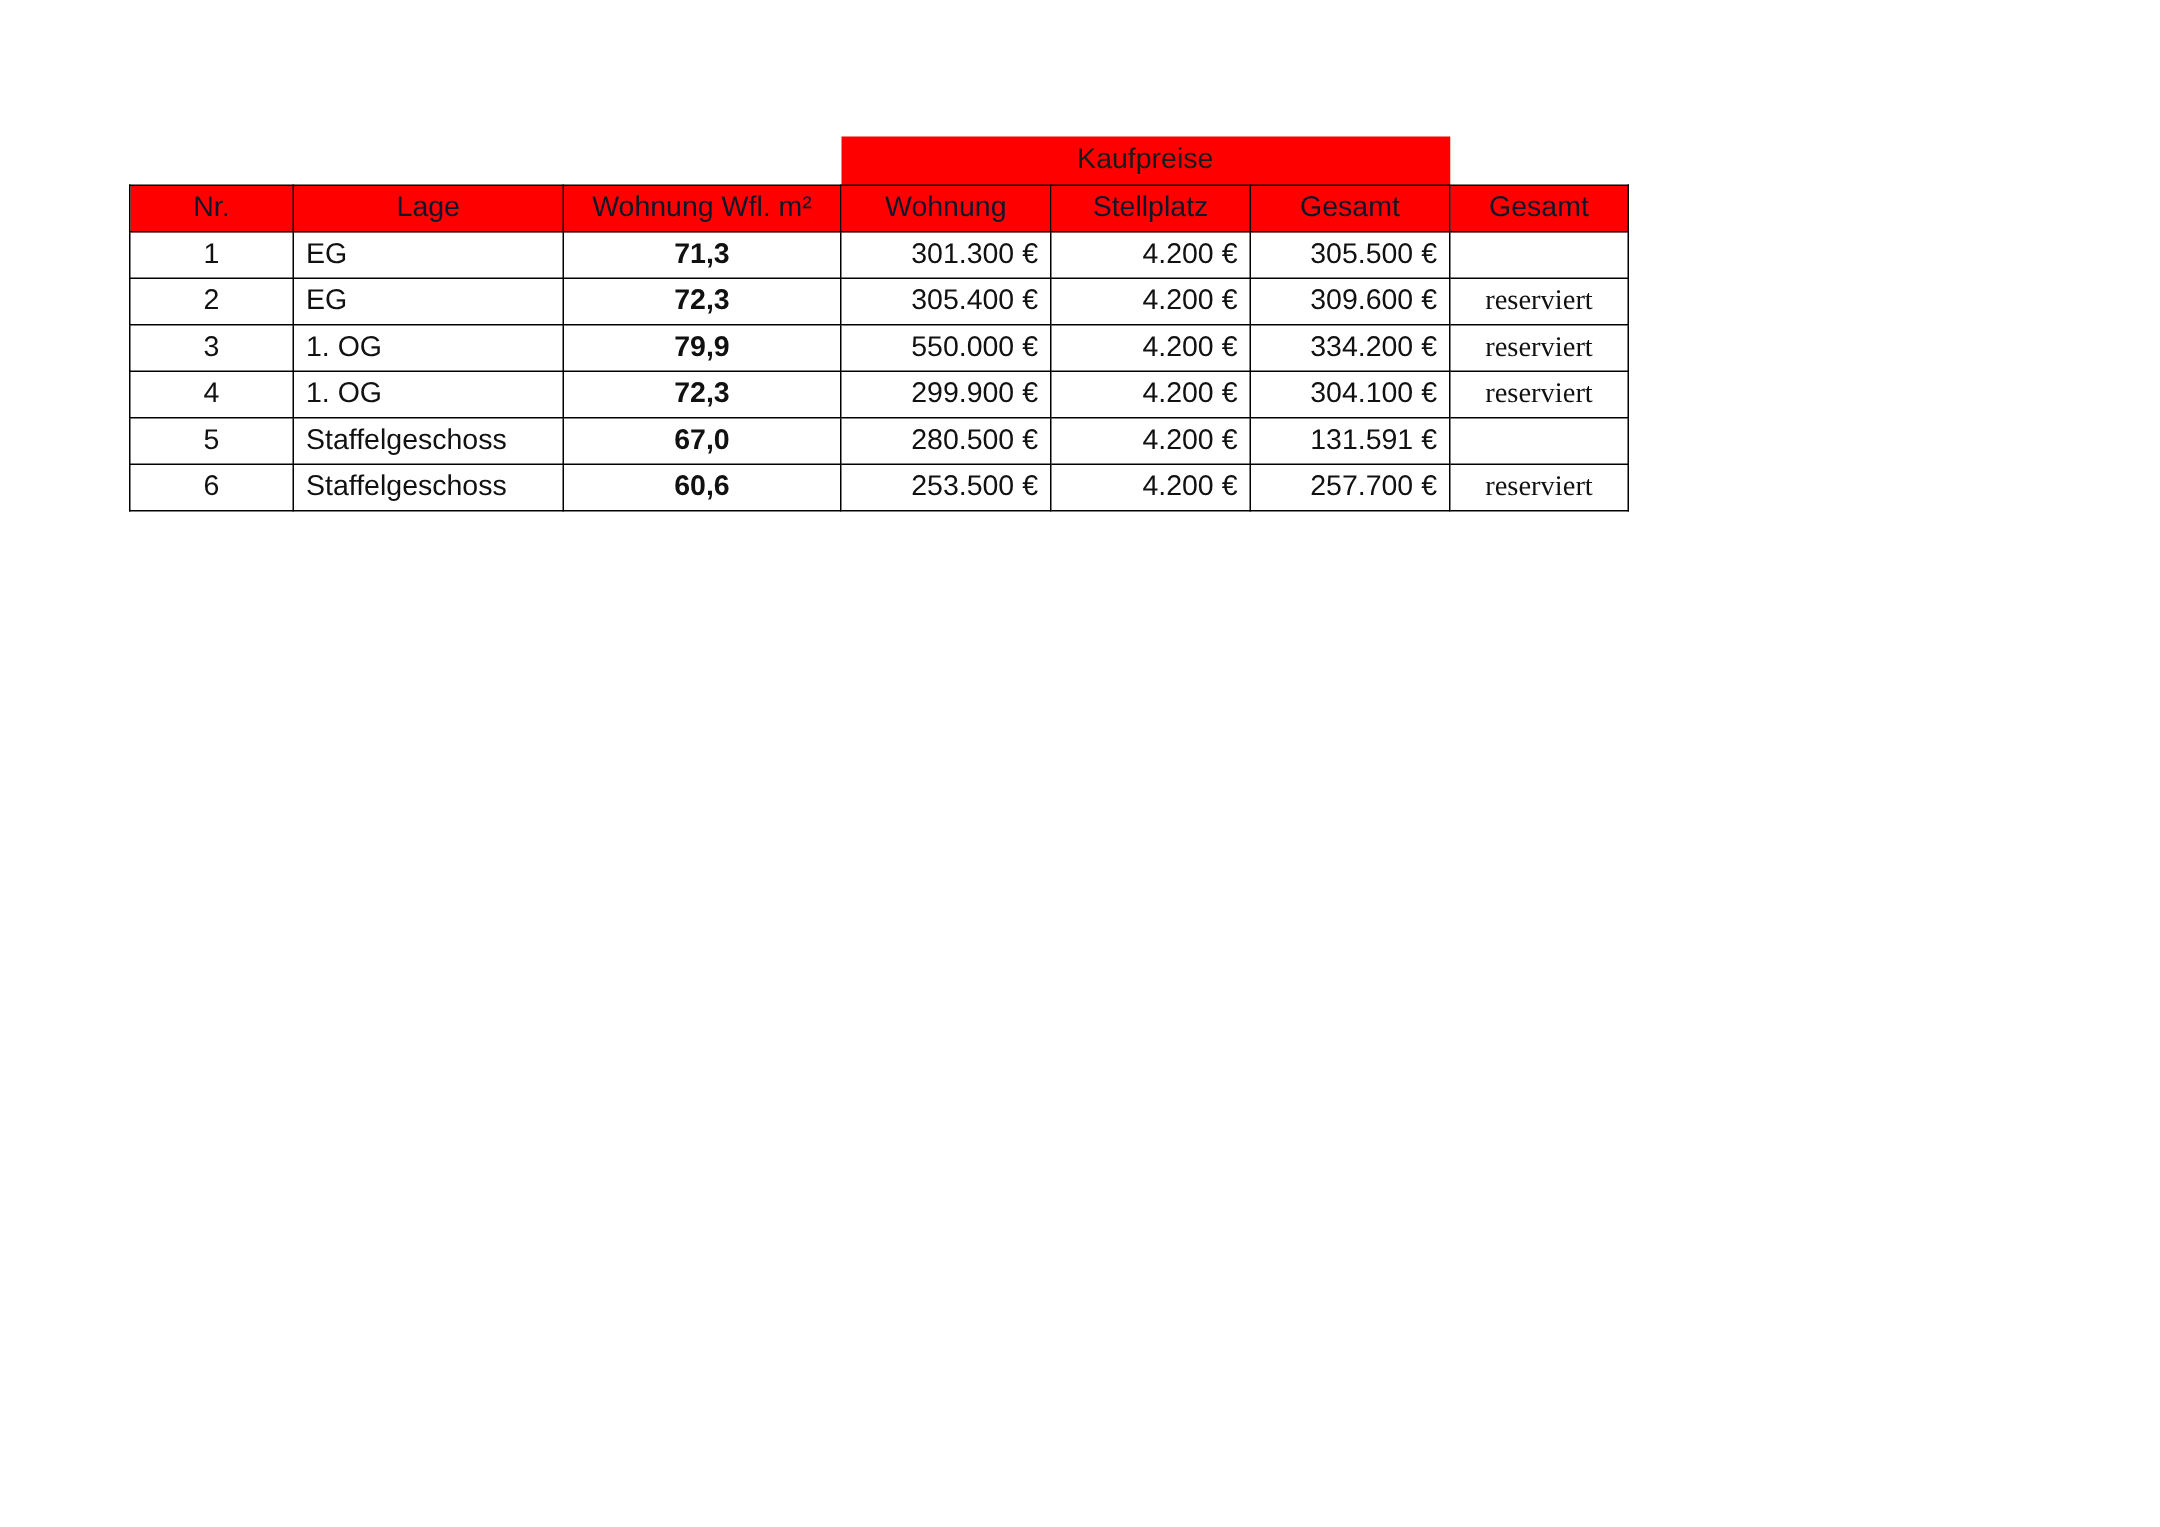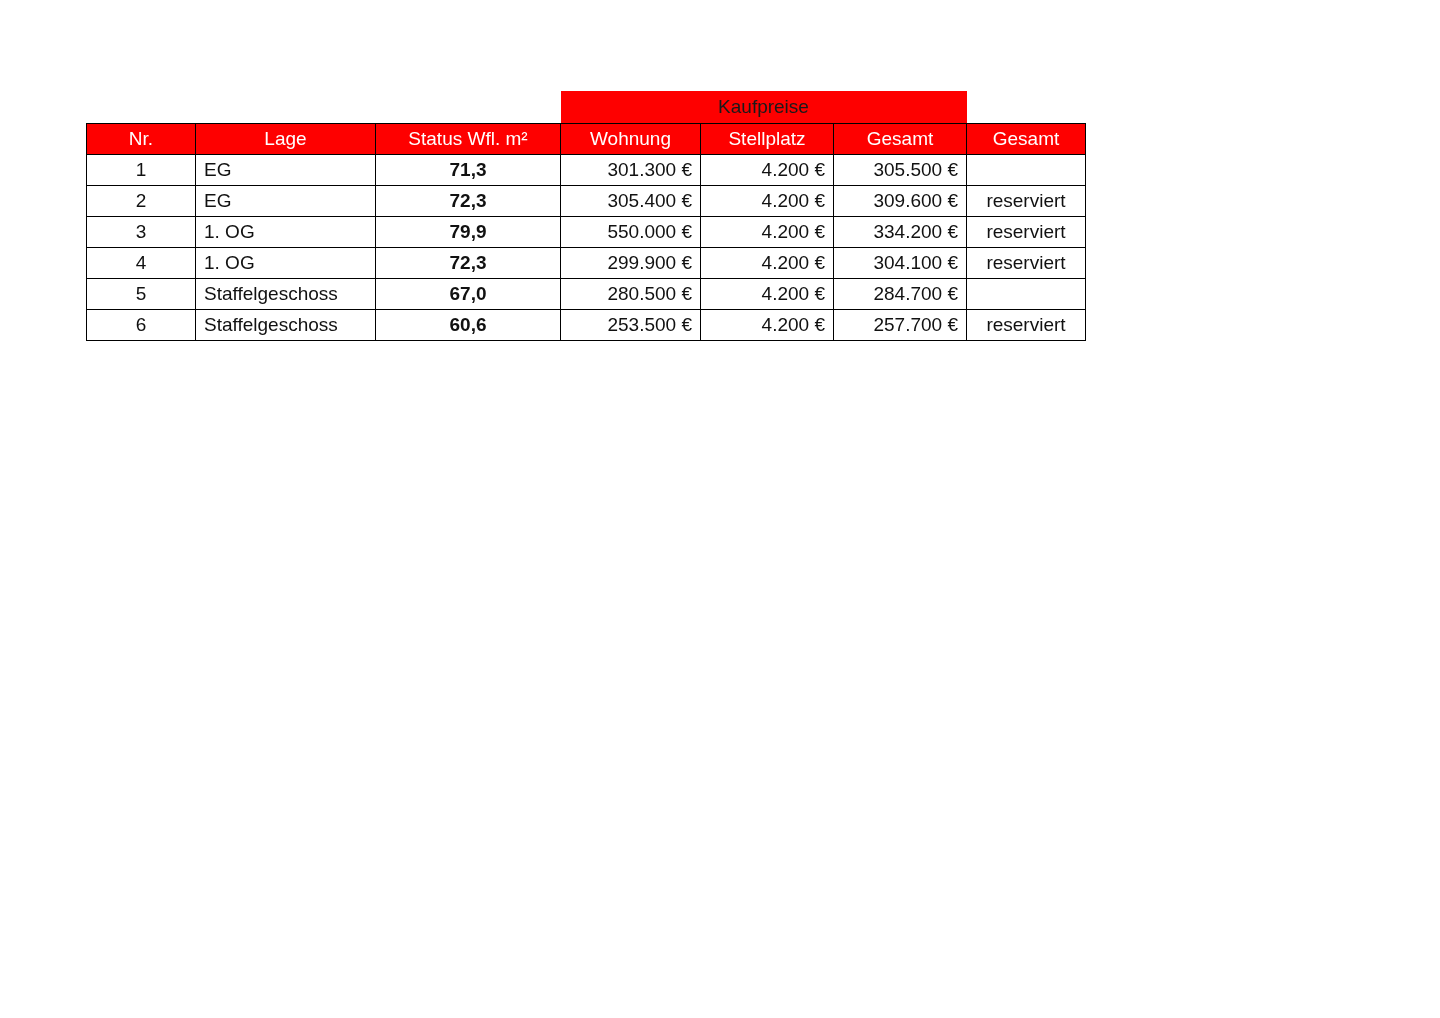--- a/index.html
+++ b/index.html
@@ -37,21 +37,21 @@
     vertical-align: middle;
     height: 32px;
     line-height: 32px;
   }
   .spacer-cell {
     background: #ffffff;
   }
   
   .head-row th {
     background: #fe0000;
-    color: #ffffff;
+    color: #0f172a;
     font-weight: normal;
     font-size: 19px;
     text-align: center;
     vertical-align: middle;
     height: 31px;
     border: 1.5px solid #000000;
     padding: 0 4px;
     box-sizing: border-box;
   }
   
@@ -63,21 +63,21 @@
     background: #ffffff;
     padding: 0 8px;
     box-sizing: border-box;
     vertical-align: middle;
     white-space: nowrap;
   }
   td.c-nr      { text-align: center; }
   td.c-lage    { text-align: left; }
   td.c-wfl     { text-align: center; font-weight: bold; }
   td.c-money   { text-align: right; }
-  td.c-status  { text-align: center; }
+  td.c-status  { text-align: center; font-family: Liberation Serif, serif; }
 
   
   col.w-nr     { width: 109px; }
   col.w-lage   { width: 180px; }
   col.w-wfl    { width: 185px; }
   col.w-woh    { width: 140px; }
   col.w-stell  { width: 133px; }
   col.w-ges    { width: 133px; }
   col.w-status { width: 119px; }
 </style>
@@ -99,21 +99,21 @@
 
     <thead>
       <tr class="group-row">
         <td class="spacer-cell" colspan="3"></td>
         <td class="group-banner" colspan="3">Kaufpreise</td>
         <td class="spacer-cell"></td>
       </tr>
       <tr class="head-row">
         <th>Nr.</th>
         <th>Lage</th>
-        <th>Status Wfl. m²</th>
+        <th>Wohnung Wfl. m²</th>
         <th>Wohnung</th>
         <th>Stellplatz</th>
         <th>Gesamt</th>
         <th>Gesamt</th>
       </tr>
     </thead>
 
     <tbody>
       <tr>
         <td class="c-nr">1</td>
@@ -150,21 +150,21 @@
         <td class="c-money">4.200 €</td>
         <td class="c-money">304.100 €</td>
         <td class="c-status">reserviert</td>
       </tr>
       <tr>
         <td class="c-nr">5</td>
         <td class="c-lage">Staffelgeschoss</td>
         <td class="c-wfl">67,0</td>
         <td class="c-money">280.500 €</td>
         <td class="c-money">4.200 €</td>
-        <td class="c-money">284.700 €</td>
+        <td class="c-money">131.591 €</td>
         <td class="c-status"></td>
       </tr>
       <tr>
         <td class="c-nr">6</td>
         <td class="c-lage">Staffelgeschoss</td>
         <td class="c-wfl">60,6</td>
         <td class="c-money">253.500 €</td>
         <td class="c-money">4.200 €</td>
         <td class="c-money">257.700 €</td>
         <td class="c-status">reserviert</td>

